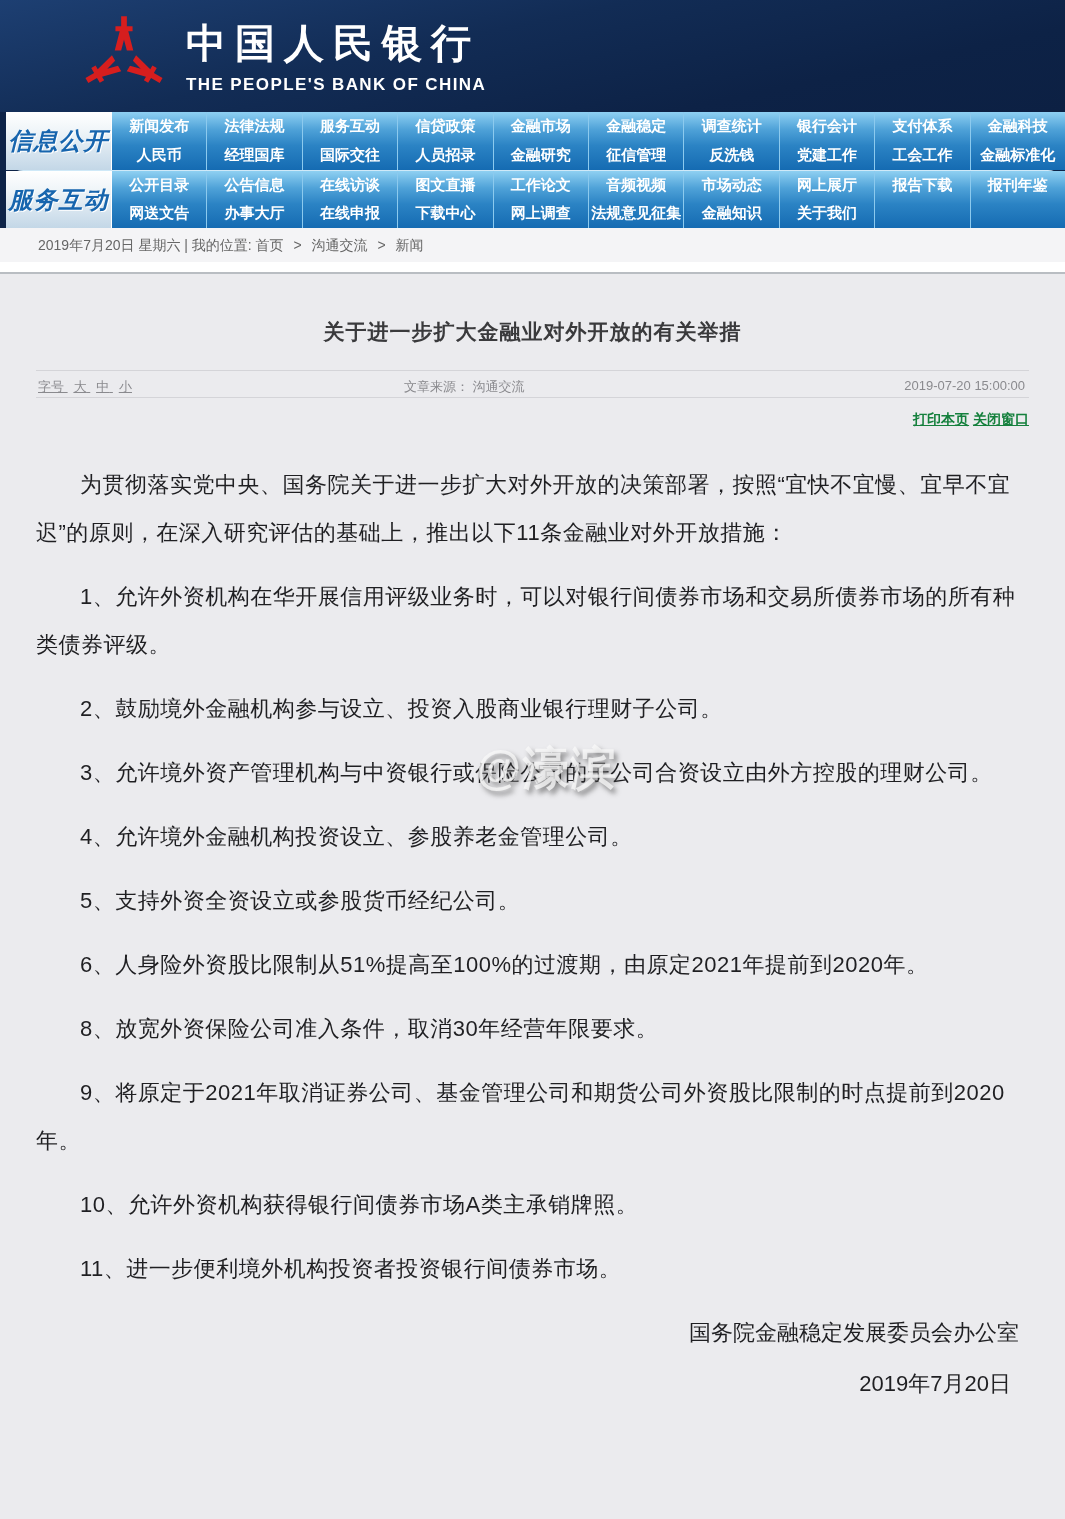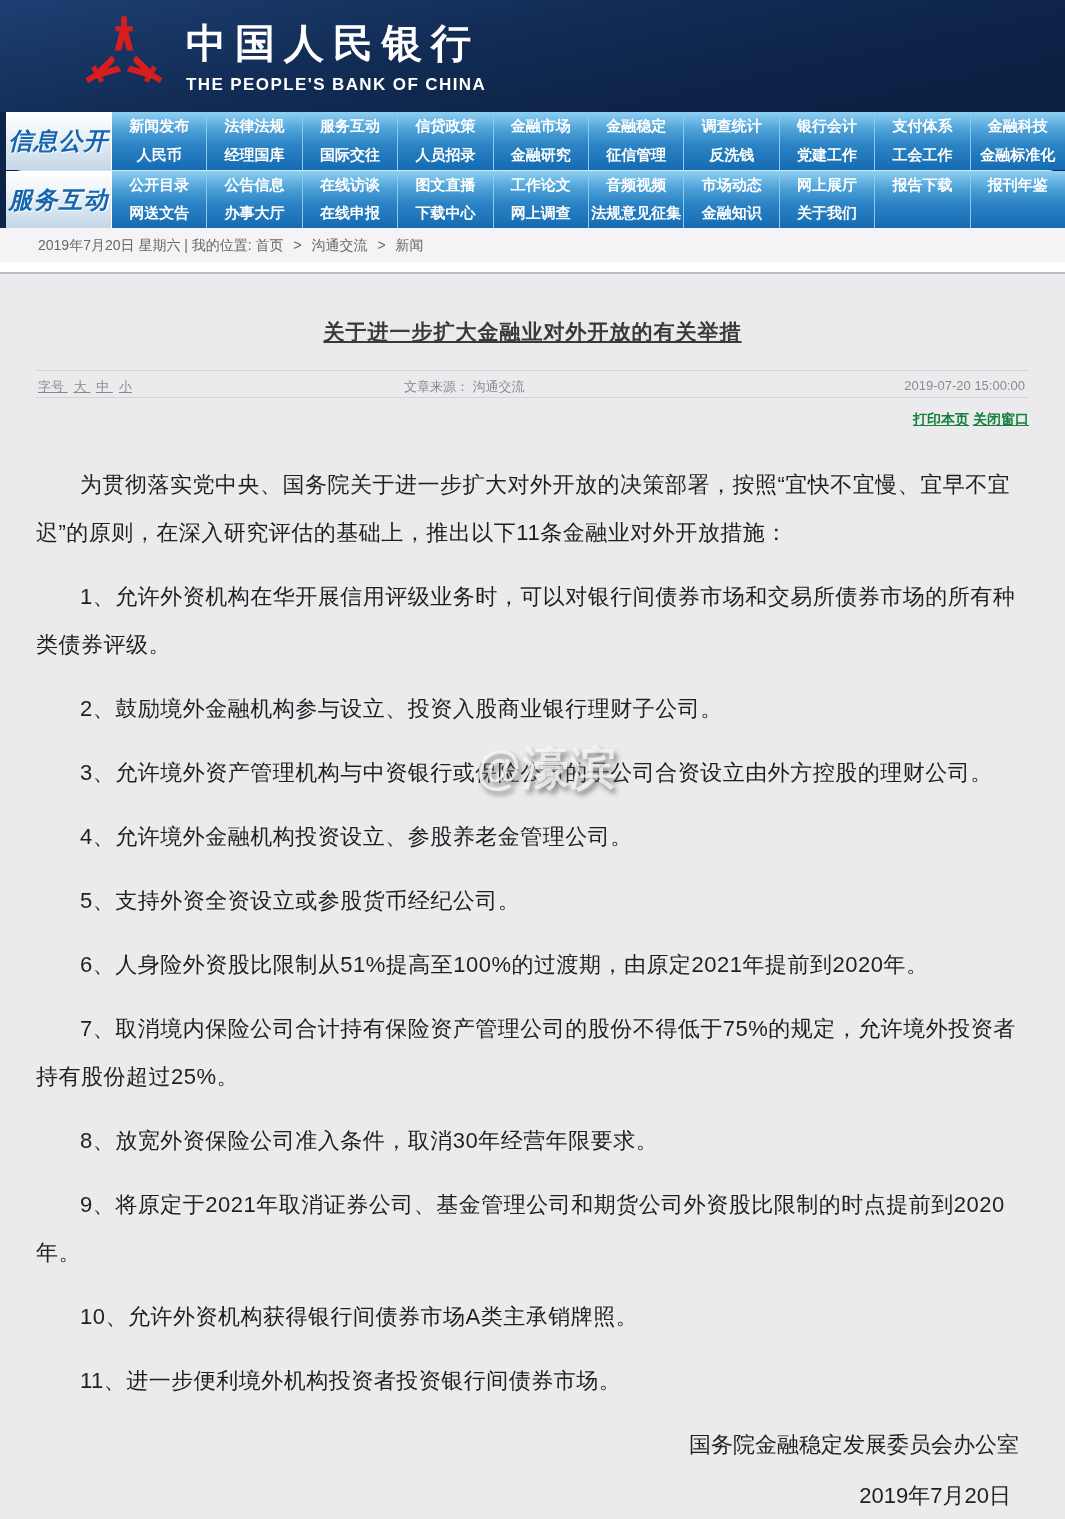--- a/index.html
+++ b/index.html
@@ -59,21 +59,21 @@
     background:#f4f4f6; color:#666; font-size:14px;
     padding-left:38px;
   }
   .breadcrumb a { color:#666; text-decoration:none; cursor:pointer; }
   .crumb-sep { margin:0 6px; }
   .breadcrumb-under { height:12px; background:#ffffff; border-bottom:2px solid #b9bdc2; }
   
   .article { background:#ebebee; min-height:1244px; padding:0 36px 30px; }
   .article-title {
     text-align:center; font-size:21px; font-weight:bold; color:#3a3a3c;
-    padding-top:44px; letter-spacing:1px;text-decoration:underline;
+    padding-top:44px; letter-spacing:1px;
   }
   .meta {
     position:relative; margin-top:24px;
     border-top:1px solid #d4d4d8; border-bottom:1px solid #d4d4d8;
     padding:7px 2px; font-size:13px; color:#8a8a8e; height:28px;text-decoration:underline;
   }
   .meta a { color:#8a8a8e; text-decoration:underline; margin-left:6px; cursor:pointer; }
   .meta-source { position:absolute; left:368px; top:7px; }
   .meta-datetime { position:absolute; right:4px; top:7px; }
   .actions { text-align:right; padding:13px 0 12px; font-size:14px; }
@@ -231,21 +231,20 @@
   </div>
 
   <div class="article-body">
     <p>为贯彻落实党中央、国务院关于进一步扩大对外开放的决策部署，按照“宜快不宜慢、宜早不宜迟”的原则，在深入研究评估的基础上，推出以下11条金融业对外开放措施：</p>
     <p>1、允许外资机构在华开展信用评级业务时，可以对银行间债券市场和交易所债券市场的所有种类债券评级。</p>
     <p>2、鼓励境外金融机构参与设立、投资入股商业银行理财子公司。</p>
     <p>3、允许境外资产管理机构与中资银行或保险公司的子公司合资设立由外方控股的理财公司。</p>
     <p>4、允许境外金融机构投资设立、参股养老金管理公司。</p>
     <p>5、支持外资全资设立或参股货币经纪公司。</p>
     <p>6、人身险外资股比限制从51%提高至100%的过渡期，由原定2021年提前到2020年。</p>
-    <p>7、取消境内保险公司合计持有保险资产管理公司的股份不得低于75%的规定，允许境外投资者持有股份超过25%。</p>
     <p>8、放宽外资保险公司准入条件，取消30年经营年限要求。</p>
     <p>9、将原定于2021年取消证券公司、基金管理公司和期货公司外资股比限制的时点提前到2020年。</p>
     <p>10、允许外资机构获得银行间债券市场A类主承销牌照。</p>
     <p>11、进一步便利境外机构投资者投资银行间债券市场。</p>
   </div>
 
   <div class="signature">国务院金融稳定发展委员会办公室</div>
   <div class="sign-date">2019年7月20日</div>
 </div>
 

